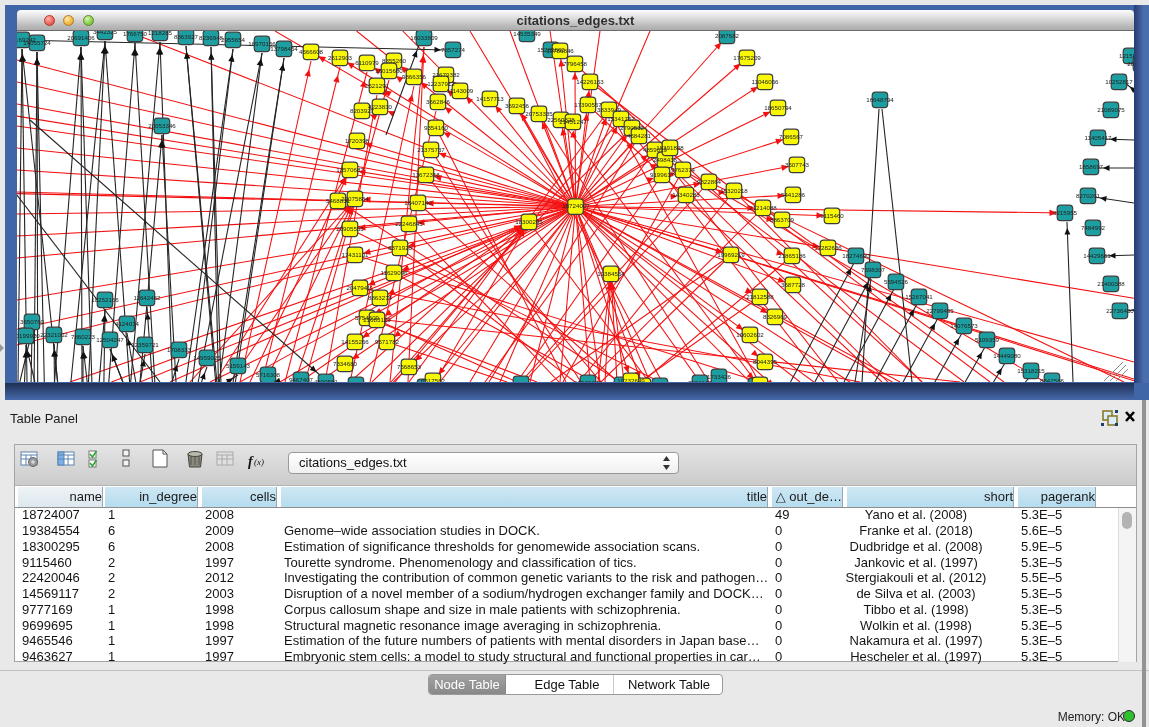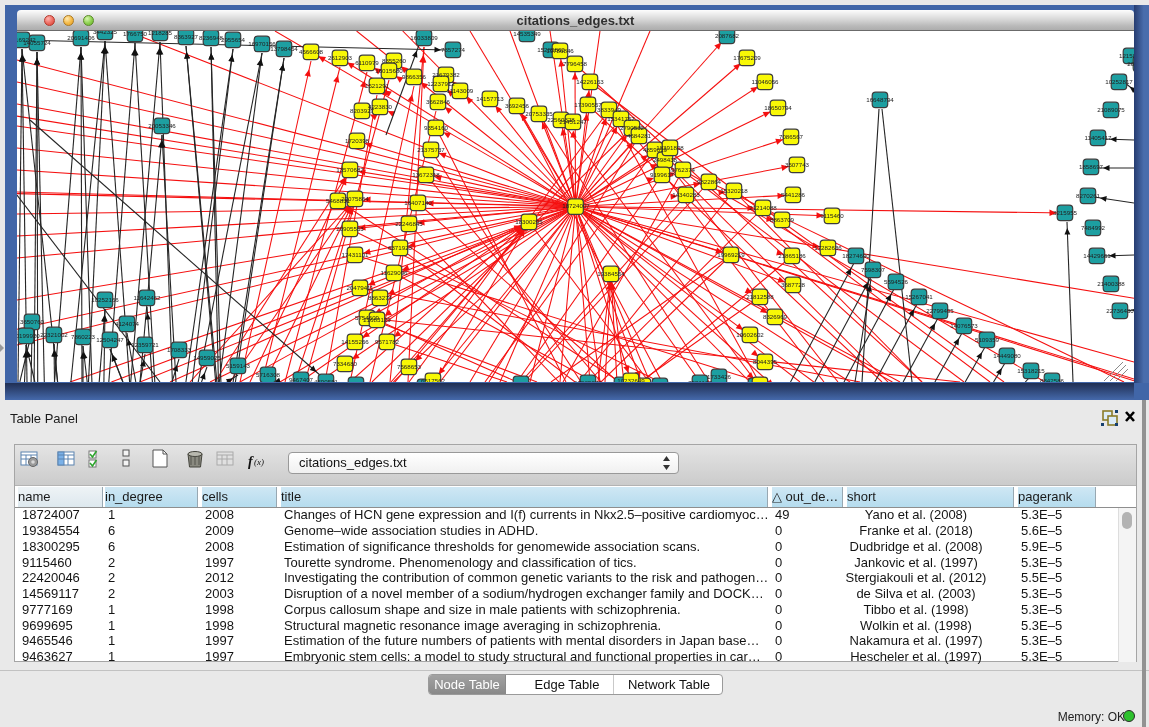--- a/index.html
+++ b/index.html
@@ -9,21 +9,21 @@
 #frame{left:17px;top:10px;width:1117px;height:373px}
 #titlebar{left:0;top:0;width:1117px;height:21px;background:linear-gradient(#fdfdfd,#d9d9d9 45%,#b9b9b9 80%,#adadad);border-bottom:1px solid #6b6b6b;border-radius:4px 4px 0 0;}
 #title{width:100%;text-align:center;font-size:13px;font-weight:bold;color:#303030;top:3px;position:absolute}
 .tl{width:11px;height:11px;border-radius:50%;top:4.5px;position:absolute}
 #canvas{left:0;top:21px;width:1117px;height:351px;background:#fff;overflow:hidden}
 #panel{left:0;top:400px;width:1035px;height:327px;background:#e9e9e9}
 #ptitle{left:10px;top:11px;font-size:13px;color:#1c1c1c}
 #inner{left:14px;top:44px;width:1123px;height:218px;border:1px solid #a5a5a5;background:#fff}
 #toolbar{left:0;top:0;width:1121px;height:41px;background:linear-gradient(#e4e4e4,#cbcbcb);border-bottom:1px solid #b3b3b3}
 #combo{left:273px;top:7px;width:391px;height:22px;background:linear-gradient(#ffffff,#f0f0f0);border:1px solid #999;border-radius:4px;font-size:13px;color:#111;line-height:20px;padding-left:10px}
-.hdr{top:42px;height:20px;position:absolute;background:linear-gradient(#cfe7f4,#b5dcee);font-size:13px;color:#1a1a1a;text-align:left;line-height:20px;border-left:1px solid #fff;border-right:1px solid #98a8b2}
+.hdr{top:42px;height:20px;position:absolute;background:linear-gradient(#cfe7f4,#b5dcee);font-size:13px;color:#1a1a1a;text-align:right;line-height:20px;border-left:1px solid #fff;border-right:1px solid #98a8b2}
 #hdrline{left:0;top:62px;width:1121px;height:1px;background:#8e8e8e}
 .row{position:absolute;left:0;width:1110px;height:15.75px;font-size:13px;color:#141414}
 .row span{position:absolute;top:0;white-space:nowrap}
 .row .ctr{text-align:center}
 #sb{left:1103px;top:63px;width:18px;height:154px;background:#f4f4f4;border-left:1px solid #ddd}
 #thumb{left:3px;top:4px;width:10px;height:17px;background:#b3b3b3;border-radius:5px}
 #tabs{left:428px;top:674px;width:295px;height:21px;border:1px solid #9a9a9a;border-radius:4px;background:#fff;overflow:hidden}
 .tab{position:absolute;top:0;height:21px;font-size:13px;text-align:center;line-height:20px;color:#111}
 #tab1{left:0;width:77px;background:linear-gradient(#a2a2a2,#868686);color:#fff;border-right:1px solid #8a8a8a}
 #tab2{left:92px;width:93px;border-right:1px solid #c9c9c9}
@@ -794,30 +794,29 @@
         <div id="thumb" class="abs"></div>
       </div>
   </div>
   <div class="abs" style="left:0;top:270px;width:1149px;height:1px;background:#c2c2c2"></div>
 </div>
 <div id="rows" class="abs" style="left:0;top:0;width:1149px;height:727px;pointer-events:none">
 <div class="row" style="top:507.3px">
 <span style="left:22px">18724007</span>
       <span style="left:108px">1</span>
       <span style="left:205px">2008</span>
-      <span style="left:284px">Changes of HCN gene expression and I(f) currents in Nkx2.5–positive cardiomyoc…</span>
       <span style="left:775px">49</span>
       <span class="ctr" style="left:836px;width:160px">Yano et al. (2008)</span>
       <span style="left:1021px">5.3E–5</span>
     </div>
 <div class="row" style="top:523.0px">
 <span style="left:22px">19384554</span>
       <span style="left:108px">6</span>
       <span style="left:205px">2009</span>
-      <span style="left:284px">Genome–wide association studies in ADHD.</span>
+      <span style="left:284px">Genome–wide association studies in DOCK.</span>
       <span style="left:775px">0</span>
       <span class="ctr" style="left:836px;width:160px">Franke et al. (2018)</span>
       <span style="left:1021px">5.6E–5</span>
     </div>
 <div class="row" style="top:538.8px">
 <span style="left:22px">18300295</span>
       <span style="left:108px">6</span>
       <span style="left:205px">2008</span>
       <span style="left:284px">Estimation of significance thresholds for genomewide association scans.</span>
       <span style="left:775px">0</span>

